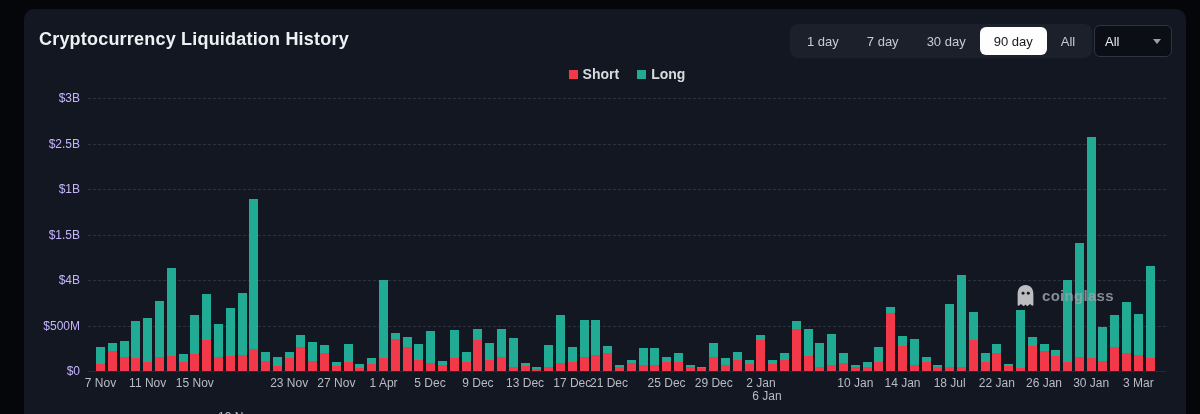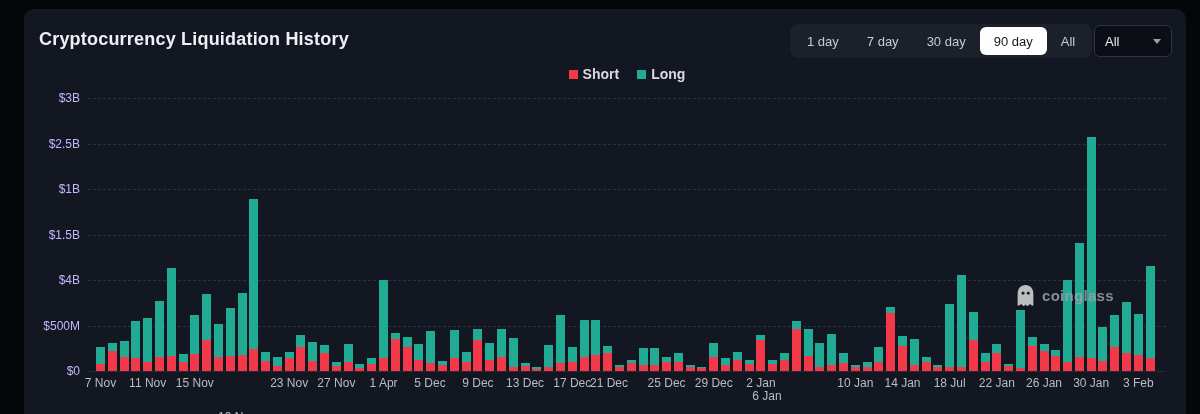--- a/index.html
+++ b/index.html
@@ -498,21 +498,21 @@
     <div class="x-tick-label" style="left: 666.612px;">25 Dec</div>
     <div class="x-tick-label" style="left: 713.788px;">29 Dec</div>
     <div class="x-tick-label" style="left: 760.964px;">2 Jan</div>
     <div class="x-tick-label" style="left: 767px; margin-top: 13px;">6 Jan</div>
     <div class="x-tick-label" style="left: 855.316px;">10 Jan</div>
     <div class="x-tick-label" style="left: 902.492px;">14 Jan</div>
     <div class="x-tick-label" style="left: 949.668px;">18 Jul</div>
     <div class="x-tick-label" style="left: 996.844px;">22 Jan</div>
     <div class="x-tick-label" style="left: 1044.02px;">26 Jan</div>
     <div class="x-tick-label" style="left: 1091.2px;">30 Jan</div>
-    <div class="x-tick-label" style="left: 1138.37px;">3 Feb</div>
+    <div class="x-tick-label" style="left: 1138.37px;">3 Mar</div>
   </div>
 
 <div class="watermark">
   <svg width="21" height="23" viewBox="0 0 24 26">
     <path fill="#d9dadd" d="M12 1 C6.3 1 3 5.4 3 11.2 V23.6 c0 .9 1.05 1.4 1.75 .8 l2.1 -1.8 2.35 2.05 c.4 .35 1 .35 1.4 0 L12 23.2 l1.4 1.45 c.4 .35 1 .35 1.4 0 l2.35 -2.05 2.1 1.8 c.7 .6 1.75 .1 1.75 -.8 V11.2 C21 5.4 17.7 1 12 1 Z"></path>
     <circle cx="9.2" cy="10.5" r="1.7" fill="#131722"></circle>
     <circle cx="15.2" cy="10.5" r="1.7" fill="#131722"></circle>
   </svg>
   <span class="watermark-text">coinglass</span>
 </div>

